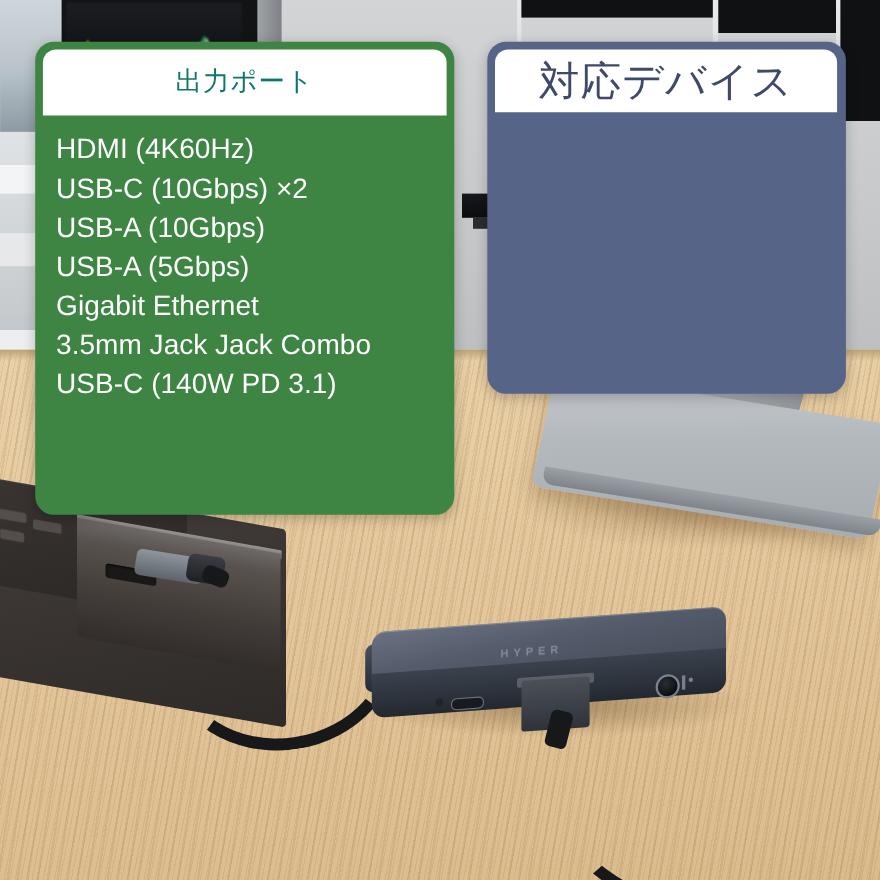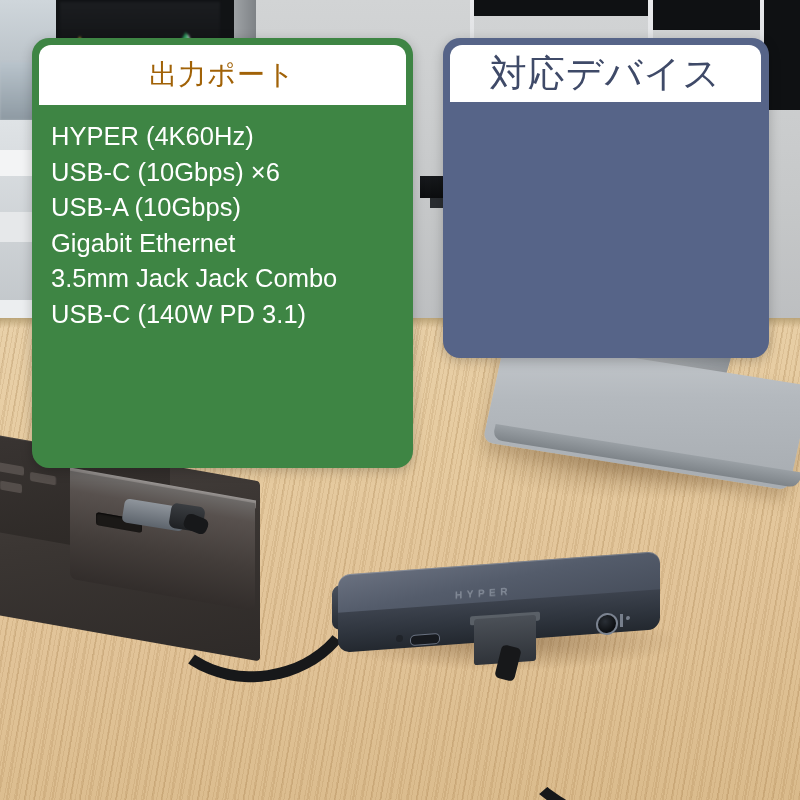--- a/index.html
+++ b/index.html
@@ -167,21 +167,21 @@
   
   .panel{position:absolute;border-radius:17px;overflow:hidden;
          box-shadow:0 3px 12px rgba(0,0,0,.22);}
   .panel-head{background:#ffffff;display:flex;align-items:center;justify-content:center;}
   .panel-body{display:flex;flex-direction:column;}
 
   #panel-ports{left:32px;top:38px;width:381px;height:430px;background:#3e8544;
                padding:0;box-sizing:border-box;}
   #panel-ports .inner{position:absolute;left:7px;top:7px;width:367px;height:416px;}
   #panel-ports .panel-head{height:60px;border-radius:12px 12px 0 0;}
-  #ports-title{color:#a16207;font-size:28px;font-weight:400;letter-spacing:1px;
+  #ports-title{color:#0f766e;font-size:24px;font-weight:400;letter-spacing:1px;
                line-height:1;white-space:nowrap;}
   #ports-list{padding:14px 0 0 12px;}
   .port-item{color:#ffffff;font-size:25.5px;line-height:35.5px;white-space:nowrap;}
 
   #panel-devices{left:443px;top:38px;width:326px;height:320px;background:#566488;}
   #panel-devices .inner{position:absolute;left:7px;top:7px;width:311px;height:306px;}
   #panel-devices .panel-head{height:57px;border-radius:12px 12px 0 0;}
   #devices-title{color:#3f4a68;font-size:37px;font-weight:400;letter-spacing:1px;
                  line-height:1;white-space:nowrap;}
   #devices-list{padding:28px 0 0 26px;}
@@ -272,23 +272,24 @@
     <div class="cableR2"></div>
     <div class="cableL2"></div>
   </div>
 
   <div class="panel" id="panel-ports">
     <div class="inner">
       <div class="panel-head">
         <div id="ports-title">出力ポート</div>
       </div>
       <div class="panel-body" id="ports-list">
-        <div class="port-item">HYPER (4K60Hz)</div>
-        <div class="port-item">USB-C (10Gbps) ×6</div>
+        <div class="port-item">HDMI (4K60Hz)</div>
+        <div class="port-item">USB-C (10Gbps) ×2</div>
         <div class="port-item">USB-A (10Gbps)</div>
+        <div class="port-item">USB-A (5Gbps)</div>
         <div class="port-item">Gigabit Ethernet</div>
         <div class="port-item">3.5mm Jack Jack Combo</div>
         <div class="port-item">USB-C (140W PD 3.1)</div>
       </div>
     </div>
   </div>
 
   <div class="panel" id="panel-devices">
     <div class="inner">
       <div class="panel-head">

